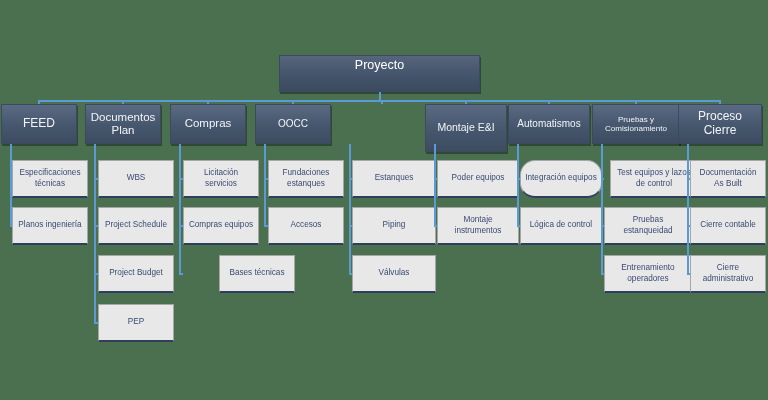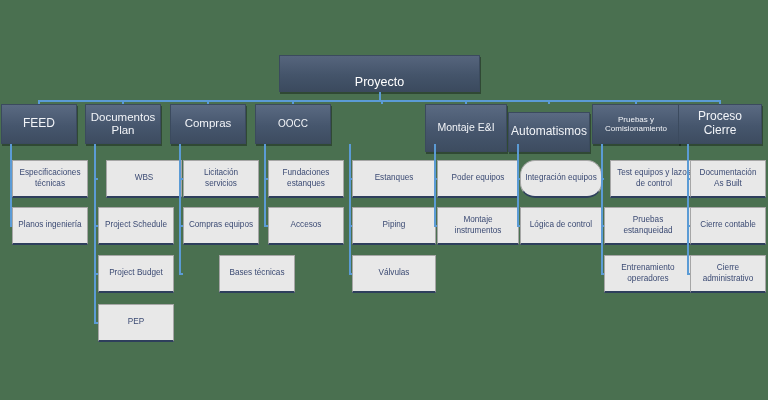--- a/index.html
+++ b/index.html
@@ -20,21 +20,21 @@
     position: absolute;
     background: #5b9bd5;
   }
   .conn-v { width: 2px; }
   .conn-h { height: 2px; }
 
   
   .node-root {
     position: absolute;
     display: flex;
-    align-items: flex-end;
+    align-items: flex-start;
     justify-content: center;
     text-align: center;
     color: #ffffff;
     font-size: 12.5px;
     background: linear-gradient(180deg, #56657d 0%, #44546a 55%, #3b4a5e 100%);
     border: 1px solid #3b4a5e;
     box-shadow: 1px 2px 0 rgba(0,0,0,0.35);
     line-height: 1.12;
     padding: 2px 4px;
   }
@@ -91,21 +91,21 @@
     <div class="conn conn-h" style="left: 10px; top: 225px; width: 2px;"></div>
     <div class="node-leaf" style="left: 12px; top: 207px; width: 76px; height: 38px;">
       <span>Planos ingeniería</span>
     </div>
     <div class="conn conn-v" style="left: 122px; top: 100px; height: 4px;"></div>
     <div class="node-cat" style="left: 85px; top: 104px; width: 76px; height: 40px; font-size: 11.5px;">
       <span>Documentos Plan</span>
     </div>
     <div class="conn conn-v" style="left: 94px; top: 144px; height: 179px;"></div>
     <div class="conn conn-h" style="left: 94px; top: 178px; width: 4px;"></div>
-    <div class="node-leaf" style="left: 98px; top: 160px; width: 76px; height: 38px; margin-left: 8px;">
+    <div class="node-leaf" style="left: 98px; top: 160px; width: 76px; height: 38px;">
       <span>WBS</span>
     </div>
     <div class="conn conn-h" style="left: 94px; top: 225px; width: 4px;"></div>
     <div class="node-leaf" style="left: 98px; top: 207px; width: 76px; height: 38px;">
       <span>Project Schedule</span>
     </div>
     <div class="conn conn-h" style="left: 94px; top: 273px; width: 4px;"></div>
     <div class="node-leaf" style="left: 98px; top: 255px; width: 76px; height: 38px;">
       <span>Project Budget</span>
     </div>
@@ -164,21 +164,21 @@
     <div class="conn conn-v" style="left: 434px; top: 144px; height: 82px;"></div>
     <div class="conn conn-h" style="left: 434px; top: 178px; width: 3px;"></div>
     <div class="node-leaf" style="left: 437px; top: 160px; width: 82px; height: 38px;">
       <span>Poder equipos</span>
     </div>
     <div class="conn conn-h" style="left: 434px; top: 225px; width: 3px;"></div>
     <div class="node-leaf" style="left: 437px; top: 207px; width: 82px; height: 38px;">
       <span>Montaje instrumentos</span>
     </div>
     <div class="conn conn-v" style="left: 548px; top: 100px; height: 4px;"></div>
-    <div class="node-cat" style="left: 508px; top: 112px; width: 82px; height: 40px; font-size: 12px;">
+    <div class="node-cat" style="left: 508px; top: 104px; width: 82px; height: 40px; font-size: 10px;">
       <span>Automatismos</span>
     </div>
     <div class="conn conn-v" style="left: 517px; top: 144px; height: 82px;"></div>
     <div class="conn conn-h" style="left: 517px; top: 178px; width: 3px;"></div>
     <div class="node-leaf" style="left: 520px; top: 160px; width: 82px; height: 38px; border-radius: 15px;">
       <span>Integración equipos</span>
     </div>
     <div class="conn conn-h" style="left: 517px; top: 225px; width: 3px;"></div>
     <div class="node-leaf" style="left: 520px; top: 207px; width: 82px; height: 38px;">
       <span>Lógica de control</span>

